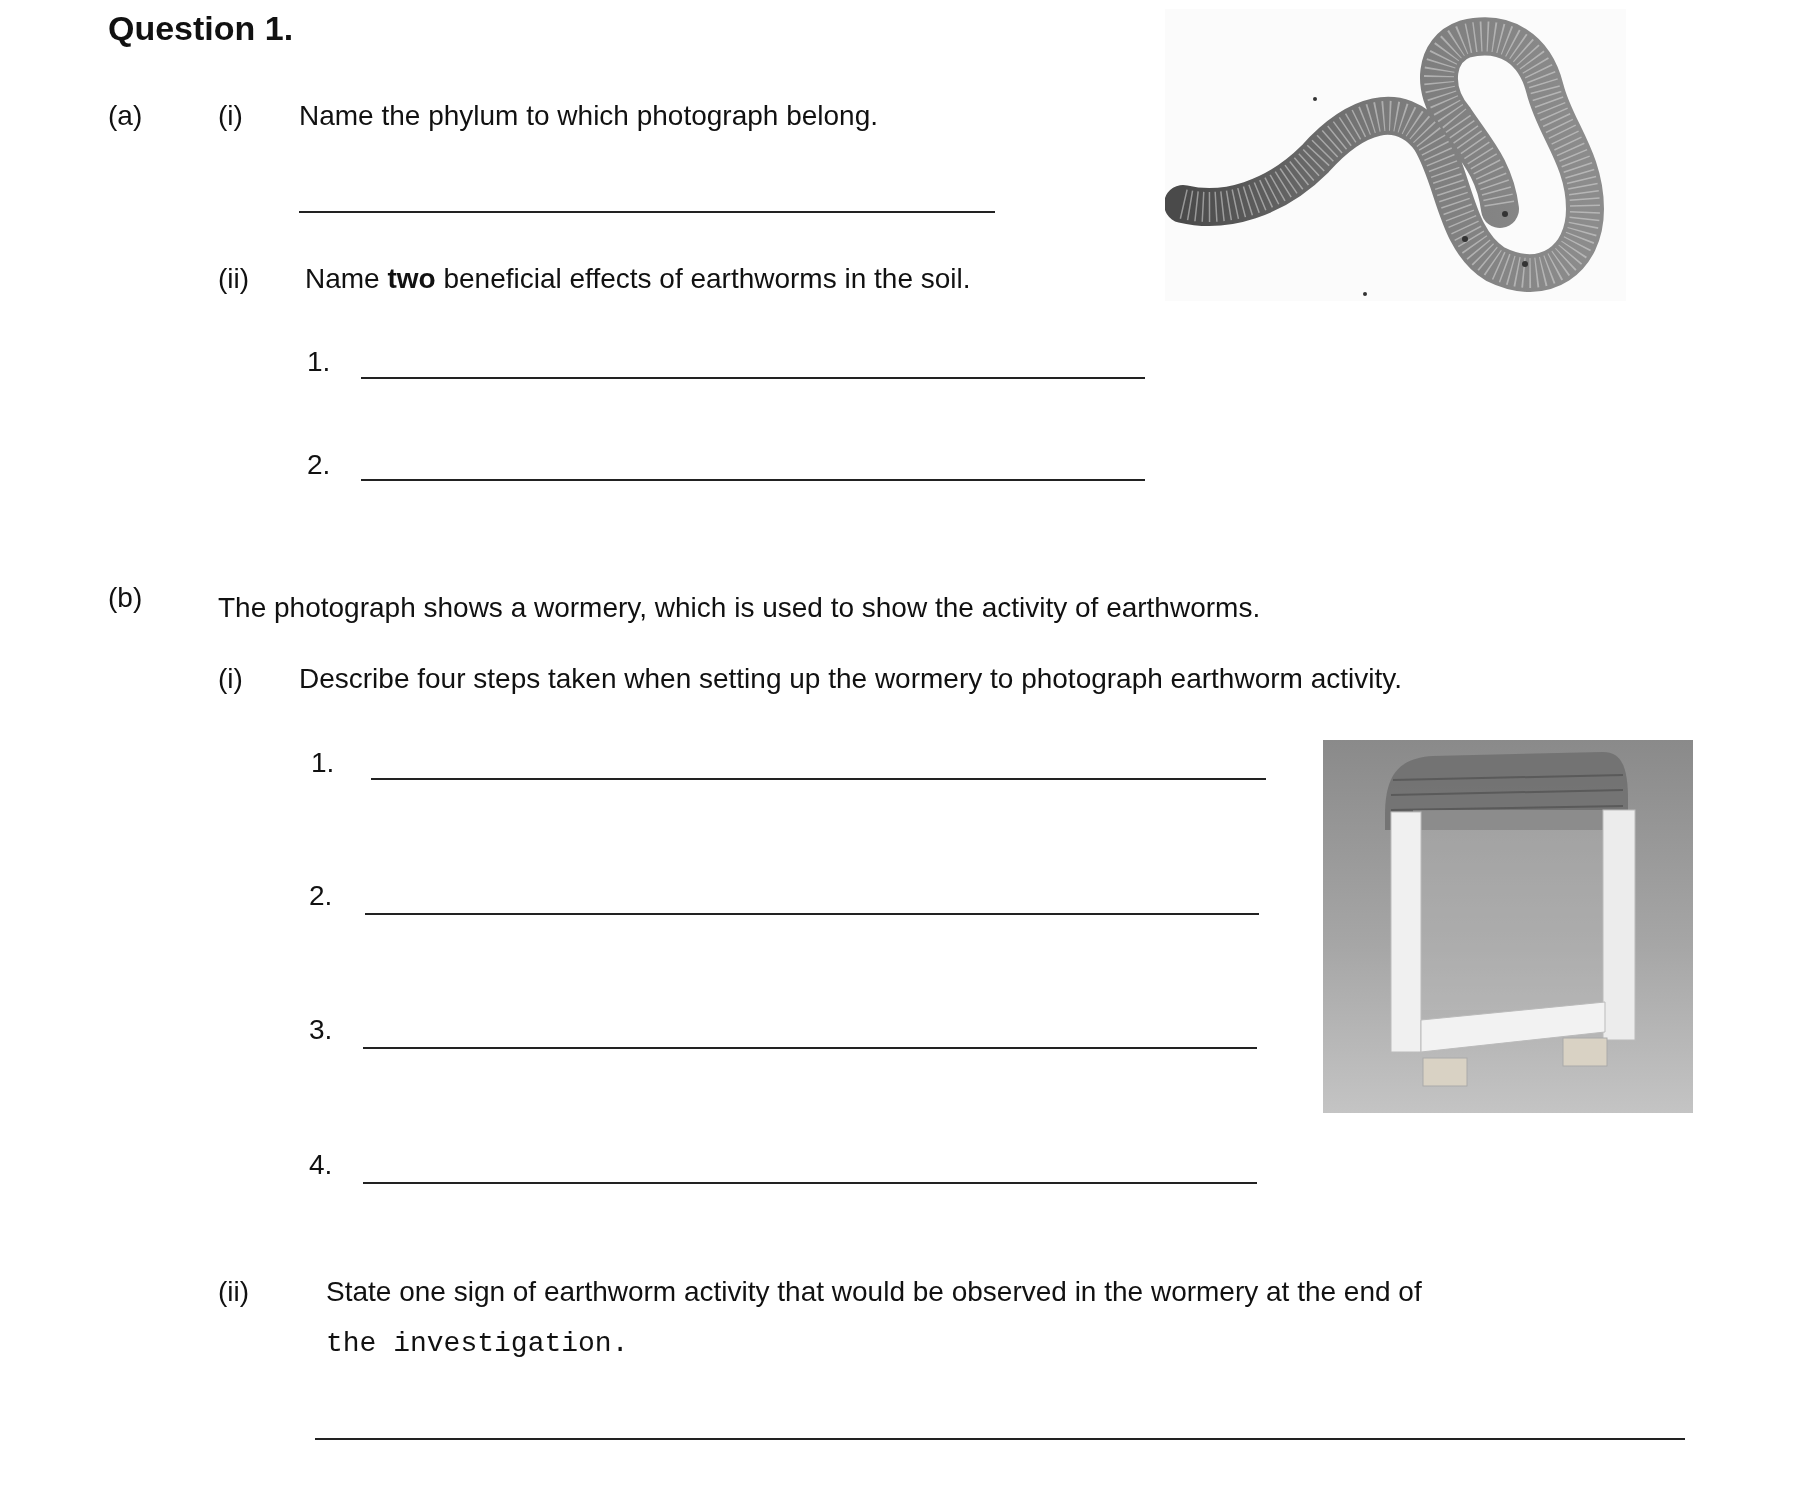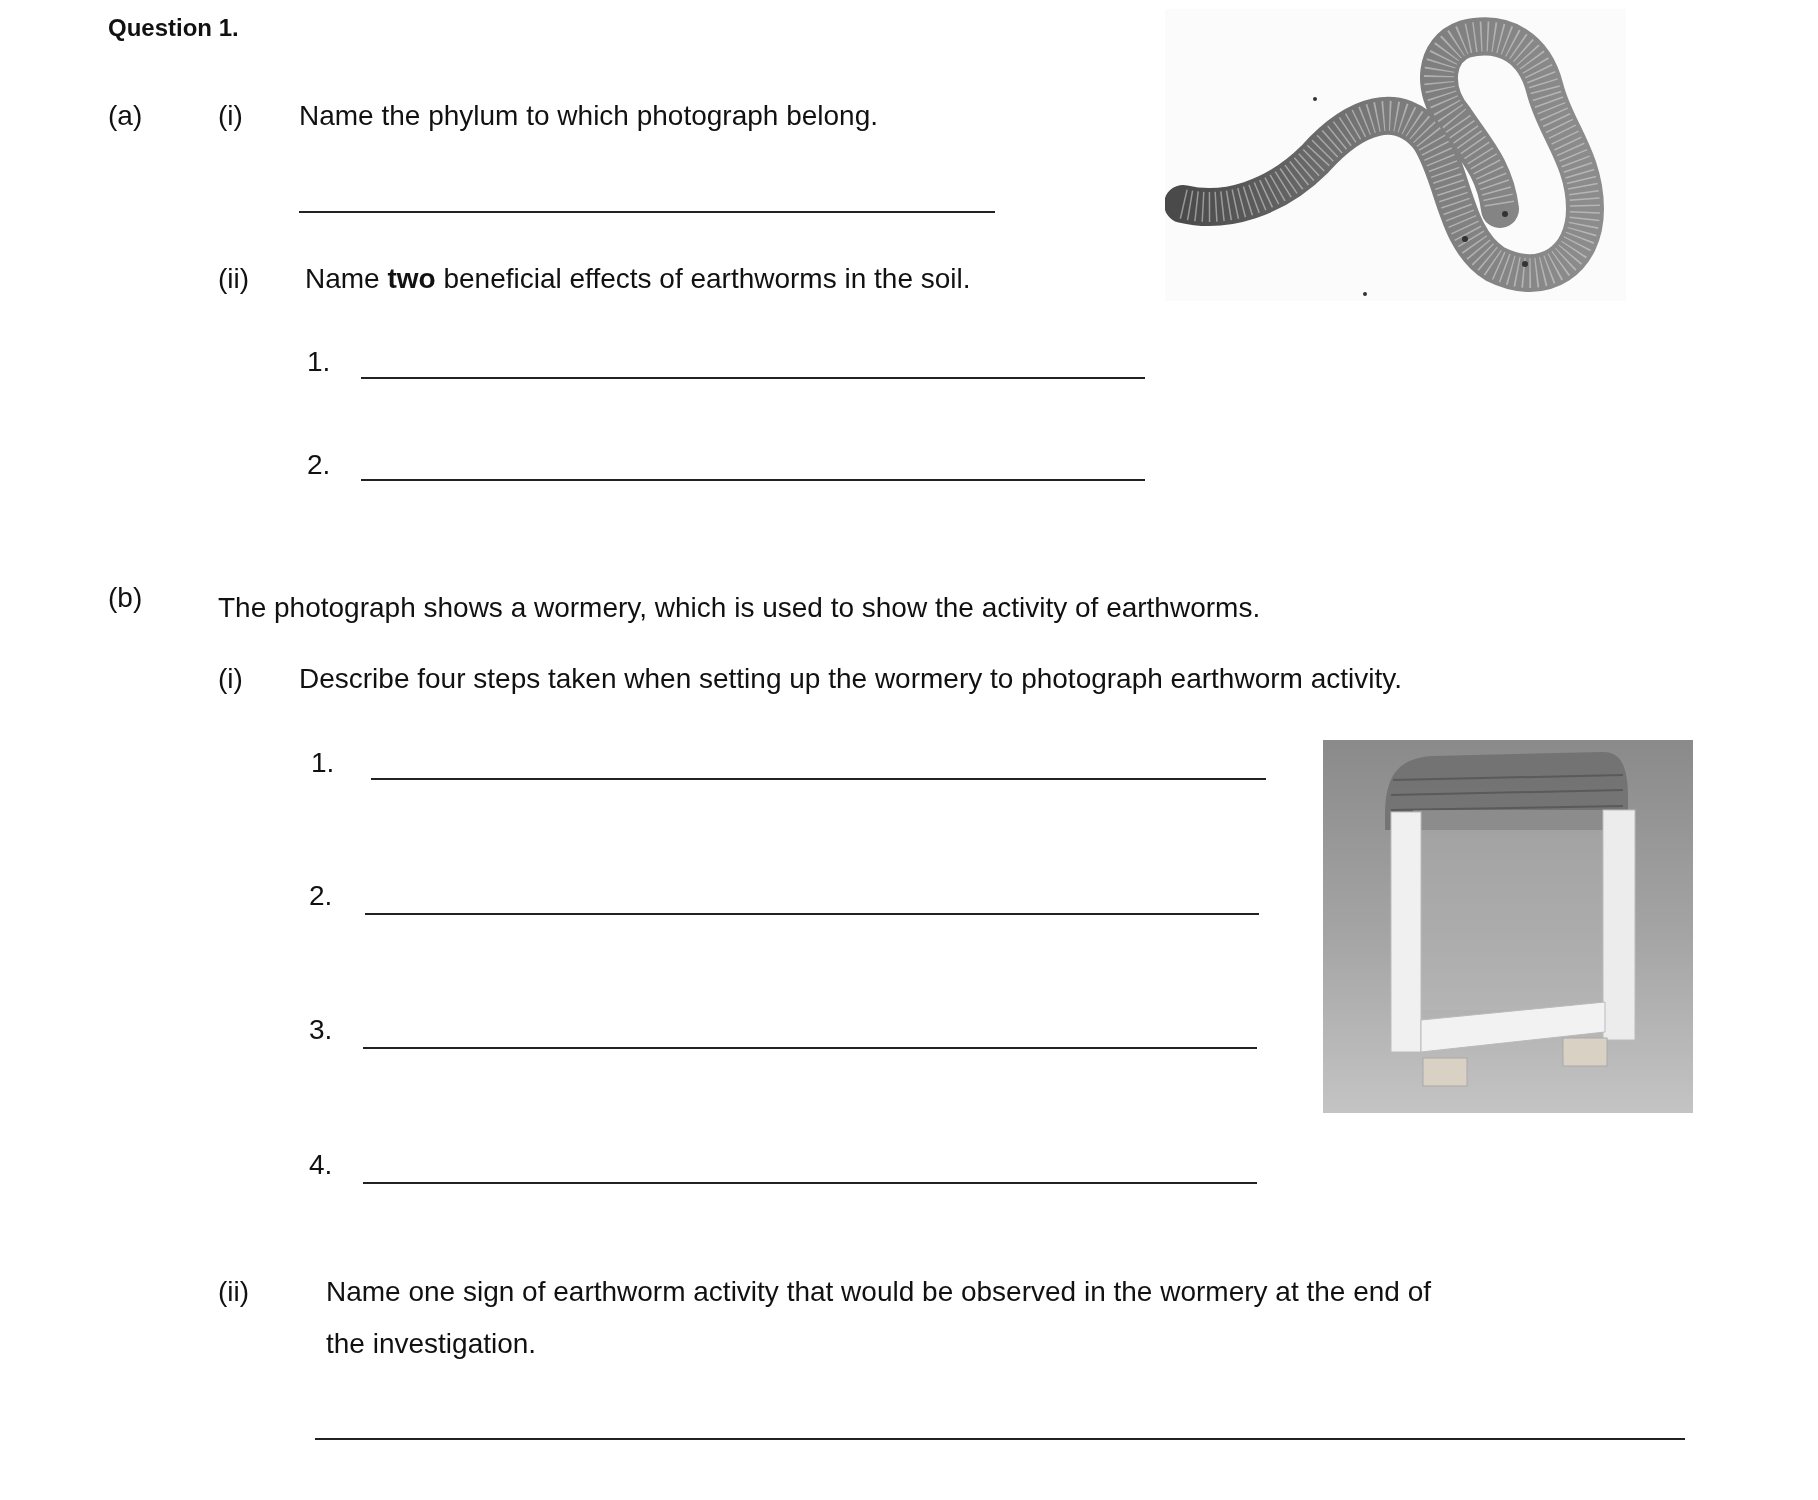--- a/index.html
+++ b/index.html
@@ -1,19 +1,19 @@
 <!DOCTYPE html>
 <html><head>
 <meta charset="utf-8">
 <style>
   html, body { margin:0; padding:0; background:#ffffff; }
   body { width:1818px; height:1500px; position:relative; overflow:hidden;
          font-family:"Liberation Sans", sans-serif; color:#111; }
   .t { position:absolute; white-space:nowrap; font-size:28px; line-height:34px; }
-  .title { font-weight:bold; font-size:24px; line-height:40px; }
+  .title { font-weight:bold; font-size:34px; line-height:40px; }
   .ans { position:absolute; height:0; border-top:2px solid #222; }
   .img { position:absolute; }
   b { font-weight:bold; }
 </style>
 </head>
 <body>
 
 <div class="t title" style="left:108px; top:8px;">Question 1.</div>
 
 <div class="t" style="left:108px; top:99px;">(a)</div>
@@ -71,15 +71,15 @@
     <rect x="90" y="70" width="210" height="200" fill="#b9b9b9" opacity="0.35"></rect>
     <rect x="68" y="72" width="30" height="240" fill="#f0f0f0" stroke="#bbb"></rect>
     <rect x="280" y="70" width="32" height="230" fill="#ececec" stroke="#bbb"></rect>
     <path d="M98,280 L282,262 L282,292 L98,312 Z" fill="#f2f2f2" stroke="#bbb"></path>
     <rect x="100" y="318" width="44" height="28" fill="#d9d2c4" stroke="#aaa"></rect>
     <rect x="240" y="298" width="44" height="28" fill="#d9d2c4" stroke="#aaa"></rect>
   </svg>
 </div>
 
 <div class="t" style="left:218px; top:1275px;">(ii)</div>
-<div class="t" style="left:326px; top:1275px;">Name one sign of earthworm activity that would be observed in the wormery at the end of</div>
-<div class="t" style="left:326px; top:1327px;">the investigation.</div>
+<div class="t" style="left:326px; top:1275px;">State one sign of earthworm activity that would be observed in the wormery at the end of</div>
+<div class="t" style="left:326px; top:1327px;font-family:Liberation Mono, monospace;">the investigation.</div>
 <div class="ans" style="left:315px; top:1438px; width:1370px;"></div>
 
 </body></html>

